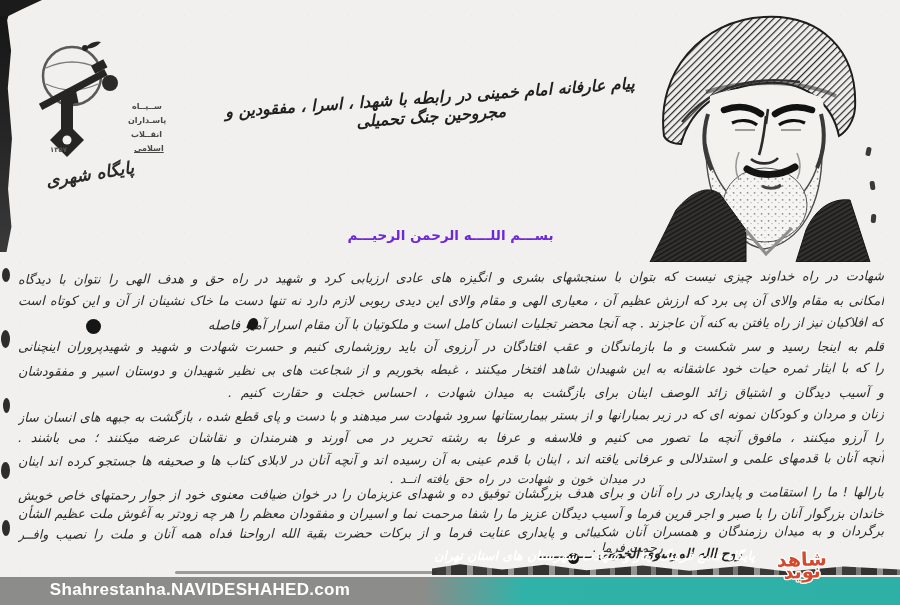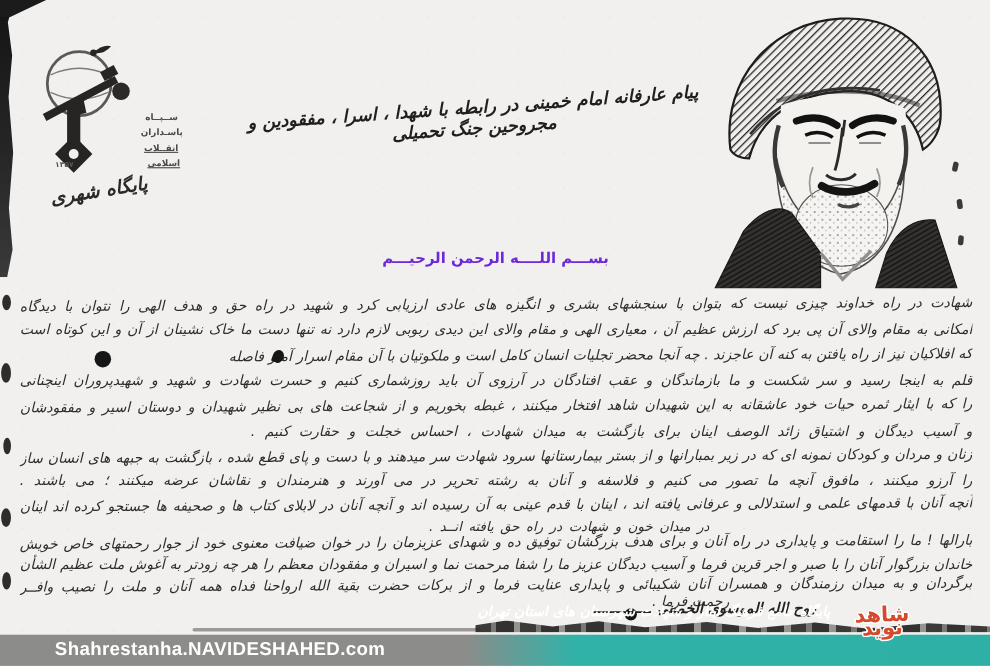--- a/index.html
+++ b/index.html
@@ -98,21 +98,21 @@
         <rect x="33" y="58" width="12" height="44"></rect>
         <rect x="27" y="92" width="24" height="24" transform="rotate(45 39 104)"></rect>
         <circle cx="57" cy="12" r="3"></circle>
         <path d="M57,12 q8,-8 16,-6 q-7,8 -16,6"></path>
       </g>
       <circle cx="39" cy="104" r="4.5" fill="#f1f0ee"></circle>
       <circle cx="82" cy="47" r="8" fill="#2b2a28"></circle>
     </svg>
     <span class="org-line" style="left:104px;top:66px;">ســپــاه</span>
     <span class="org-line" style="left:100px;top:80px;">پاسـداران</span>
-    <span class="org-line" style="left:103px;top:94px;text-decoration:underline;">انقــلاب</span>
+    <span class="org-line" style="left:103px;top:94px;">انقــلاب</span>
     <span class="org-line" style="left:106px;top:108px;text-decoration:underline;">اسلامی</span>
     <span class="stamp-year">۱۳۵۷</span>
     <div class="hand-note">پایگاه شهری</div>
   </div>
 
   <svg class="portrait" viewBox="0 0 230 260">
     <defs>
       <pattern id="hatch" width="5" height="5" patternUnits="userSpaceOnUse" patternTransform="rotate(45)">
         <rect width="5" height="5" fill="#efeeec"></rect>
         <line x1="0" y1="0" x2="0" y2="5" stroke="#2c2b29" stroke-width="2.4"></line>
@@ -167,21 +167,21 @@
   <div class="basmala">بســـم اللــــه الرحمن الرحیـــم</div>
 
   <div>
     <div class="line l1">شهادت در راه خداوند چیزی نیست که بتوان با سنجشهای بشری و انگیزه های عادی ارزیابی کرد و شهید در راه حق و هدف الهی را نتوان با دیدگاه</div>
     <div class="line l2">امکانی به مقام والای آن پی برد که ارزش عظیم آن ، معیاری الهی و مقام والای این دیدی ربوبی لازم دارد نه تنها دست ما خاک نشینان از آن و این کوتاه است</div>
     <div class="line l3">که افلاکیان نیز از راه یافتن به کنه آن عاجزند . چه آنجا محضر تجلیات انسان کامل است و ملکوتیان با آن مقام اسرار آمیز فاصله ها دارند .</div>
     <div class="line l4">قلم به اینجا رسید و سر شکست و ما بازماندگان و عقب افتادگان در آرزوی آن باید روزشماری کنیم و حسرت شهادت و شهید و شهیدپروران اینچنانی</div>
     <div class="line l5">را که با ایثار ثمره حیات خود عاشقانه به این شهیدان شاهد افتخار میکنند ، غبطه بخوریم و از شجاعت های بی نظیر شهیدان و دوستان اسیر و مفقودشان</div>
     <div class="line l6">و آسیب دیدگان و اشتیاق زائد الوصف اینان برای بازگشت به میدان شهادت ، احساس خجلت و حقارت کنیم .</div>
     <div class="line l7">زنان و مردان و کودکان نمونه ای که در زیر بمبارانها و از بستر بیمارستانها سرود شهادت سر میدهند و با دست و پای قطع شده ، بازگشت به جبهه های انسان ساز</div>
-    <div class="line l8">را آرزو میکنند ، مافوق آنچه ما تصور می کنیم و فلاسفه و آنان به رشته تحریر در می آورند و هنرمندان و نقاشان عرضه میکنند ؛ می باشند .</div>
+    <div class="line l8">را آرزو میکنند ، مافوق آنچه ما تصور می کنیم و فلاسفه و عرفا به رشته تحریر در می آورند و هنرمندان و نقاشان عرضه میکنند ؛ می باشند .</div>
     <div class="line l9">آنچه آنان با قدمهای علمی و استدلالی و عرفانی یافته اند ، اینان با قدم عینی به آن رسیده اند و آنچه آنان در لابلای کتاب ها و صحیفه ها جستجو کرده اند اینان</div>
     <div class="line l10">در میدان خون و شهادت در راه حق یافته انــد .</div>
     <div class="line l11">بارالها ! ما را استقامت و پایداری در راه آنان و برای هدف بزرگشان توفیق ده و شهدای عزیزمان را در خوان ضیافت معنوی خود از جوار رحمتهای خاص خویش ارزانی بخش و</div>
     <div class="line l12">خاندان بزرگوار آنان را با صبر و اجر قرین فرما و آسیب دیدگان عزیز ما را شفا مرحمت نما و اسیران و مفقودان معظم را هر چه زودتر به آغوش ملت عظیم الشأن</div>
     <div class="line l13">برگردان و به میدان رزمندگان و همسران آنان شکیبائی و پایداری عنایت فرما و از برکات حضرت بقیة الله ارواحنا فداه همه آنان و ملت را نصیب وافــر</div>
     <div class="line l14">رحمت فرما .</div>
     <div class="signature">
       <span>روح الله الموسوی الخمینی</span>
       <span class="dash">ــــــــــــ</span>
     </div>

